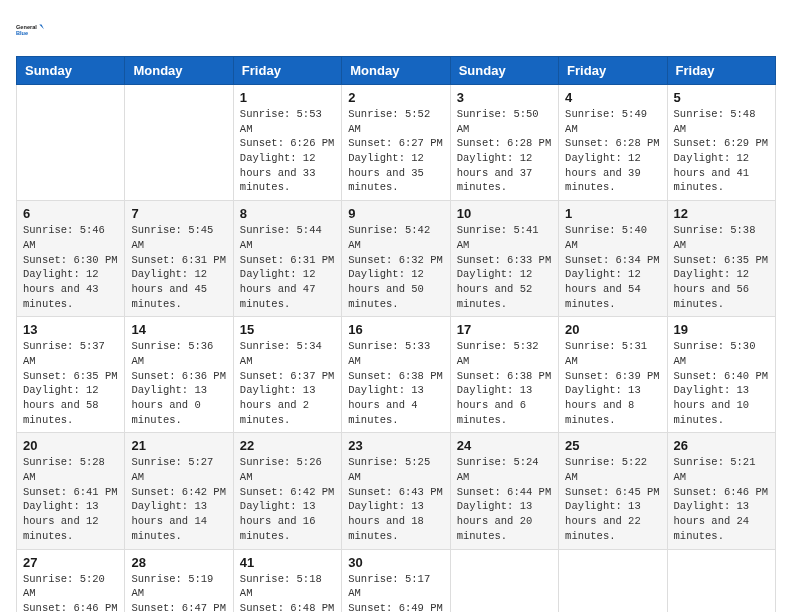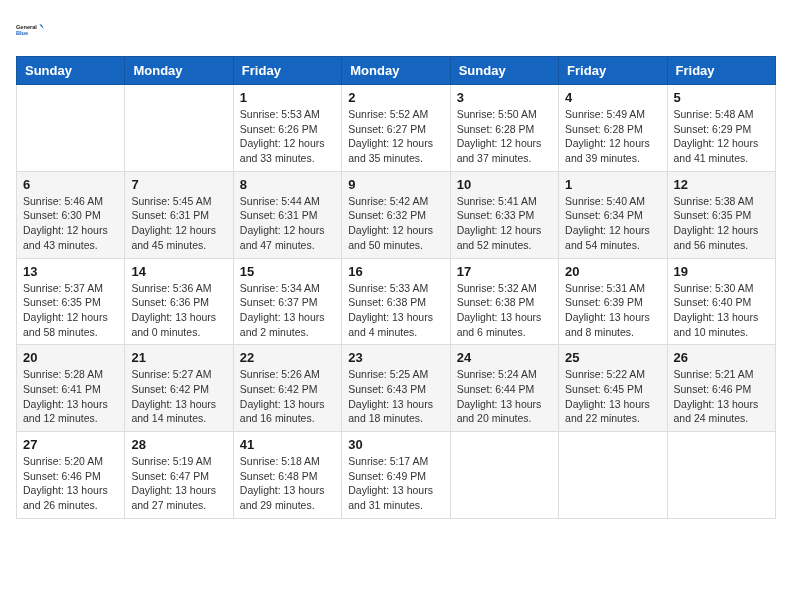--- a/index.html
+++ b/index.html
@@ -69,20 +69,21 @@
       font-size: 13px;
       font-weight: bold;
       color: #1a1a1a;
       display: block;
       margin-bottom: 2px;
     }
     .day-info {
       font-size: 10.5px;
       color: #333;
       line-height: 1.4;
+      font-family: Liberation Mono, monospace;
     }
     .empty-cell {
       background: #f9f9f9;
     }
     .calendar tr:nth-child(even) .empty-cell {
       background: #efefef;
     }
   </style>
 </head>
 <body>

